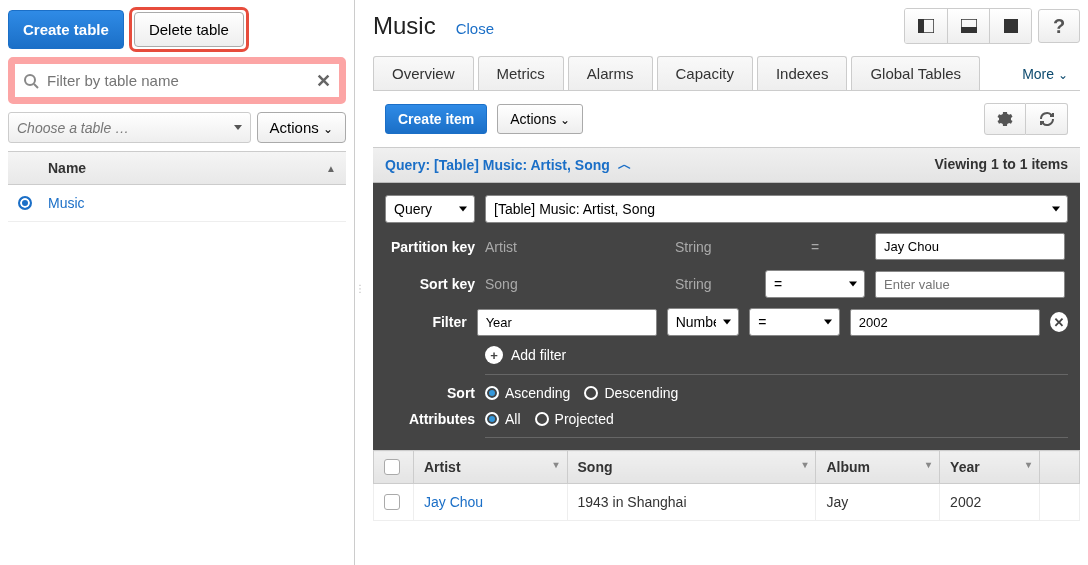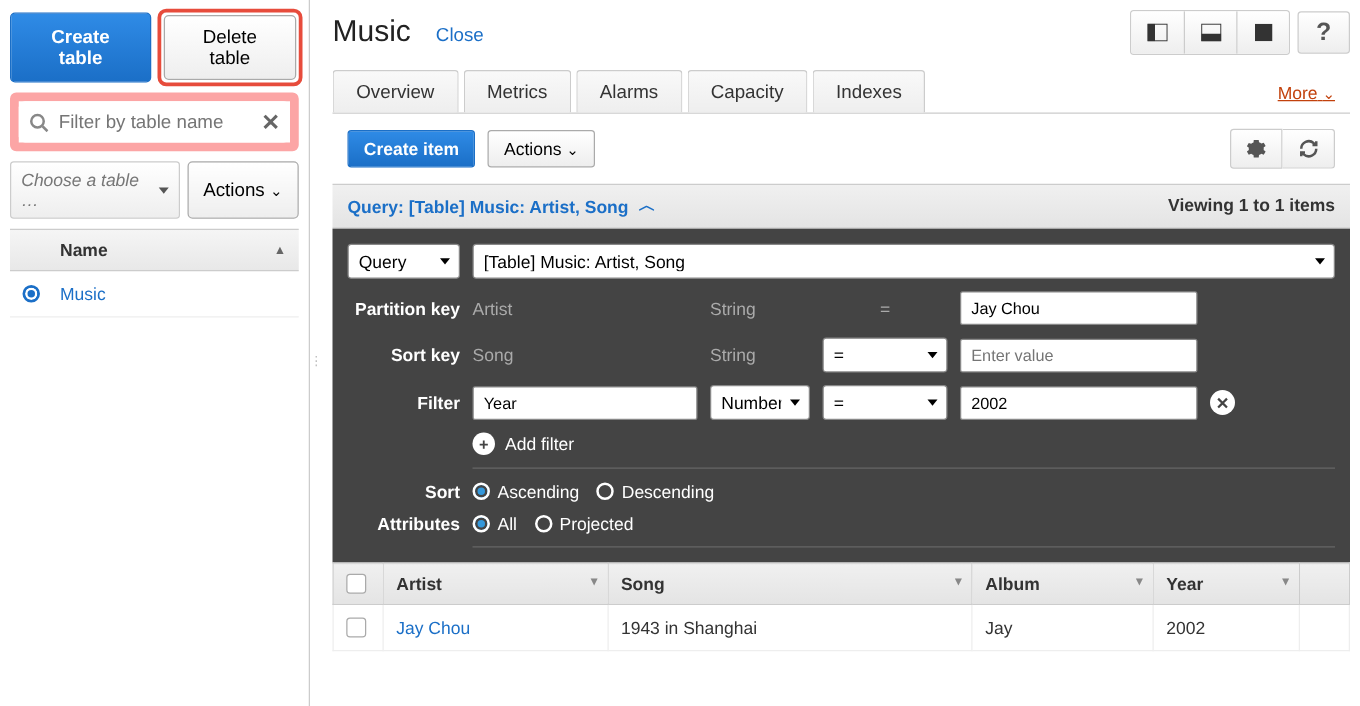--- a/index.html
+++ b/index.html
@@ -1,18 +1,18 @@
 <!DOCTYPE html>
 <html><head>
 <meta charset="utf-8">
 <style>
 * { box-sizing: border-box; margin: 0; padding: 0; }
 body { font-family: -apple-system, BlinkMacSystemFont, "Helvetica Neue", Arial, sans-serif; font-size: 14px; color: #333; background: #fff; }
 .app { display: flex; width: 1088px; height: 565px; }
-.left-panel { width: 248px; border-right: 1px solid #ccc; padding: 10px 8px; display: flex; flex-direction: column; gap: 8px; }
+.left-panel { width: 355px; border-right: 1px solid #ccc; padding: 10px 8px; display: flex; flex-direction: column; gap: 8px; }
 .btn-row { display: flex; gap: 8px; }
 .btn { border: 1px solid #aaa; border-radius: 4px; padding: 8px 14px; font-size: 15px; cursor: pointer; background: linear-gradient(#fff, #eee); }
 .btn-primary { background: linear-gradient(#2f8be6, #1b6fc7); color: #fff; border: 1px solid #1b6fc7; font-weight: 600; }
 .btn-primary-sm { background: linear-gradient(#2f8be6, #1b6fc7); color: #fff; border: 1px solid #1b6fc7; font-weight: 600; padding: 6px 12px; border-radius: 3px; font-size: 14px; }
 .btn-secondary { padding: 6px 12px; border-radius: 3px; font-size: 14px; }
 .delete-highlight { outline: 3px solid #e74c3c; outline-offset: 0; border-radius: 4px; padding: 2px; }
 .search-wrap { position: relative; border: 7px solid #fca5a5; border-radius: 5px; background: #fff; }
 .search-wrap input { width: 100%; border: none; padding: 8px 30px 8px 32px; font-size: 15px; outline: none; border-radius: 5px; }
 .search-icon-svg { position: absolute; left: 8px; top: 50%; transform: translateY(-50%); width: 16px; height: 16px; color: #888; }
 .clear-x { position: absolute; right: 8px; top: 50%; transform: translateY(-50%); font-size: 18px; color: #666; cursor: pointer; font-weight: bold; }
@@ -33,21 +33,21 @@
 .rp-title { font-size: 24px; font-weight: 400; color: #222; }
 .rp-close { color: #1b6fc7; font-size: 15px; }
 .icon-btns { display: flex; gap: 0; border: 1px solid #ccc; border-radius: 3px; overflow: hidden; }
 .icon-btn { width: 42px; height: 34px; border: none; border-left: 1px solid #ccc; background: linear-gradient(#fff,#eee); display: flex; align-items: center; justify-content: center; cursor: pointer; }
 .icon-btn:first-child { border-left: none; }
 .help-btn { width: 42px; height: 34px; border: 1px solid #ccc; border-radius: 3px; background: linear-gradient(#fff,#eee); margin-left: 6px; display: flex; align-items: center; justify-content: center; cursor: pointer; font-size: 20px; font-weight: bold; color: #555; }
 
 .tabs { display: flex; border-bottom: 1px solid #ccc; margin-top: 12px; gap: 4px; align-items: flex-end; }
 .tab { padding: 8px 18px; border: 1px solid #ccc; border-bottom: none; border-radius: 3px 3px 0 0; background: linear-gradient(#f9f9f9,#eee); color: #333; cursor: pointer; font-size: 15px; }
 .tab.active { background: #fff; border-top: 3px solid #e67e22; font-weight: 600; position: relative; top: 1px; }
-.tab-more { padding: 8px 12px; color: #c2410c; cursor: pointer; margin-left: auto; text-decoration: underline; }
+.tab-more { padding: 8px 12px; color: #0c4a6e; cursor: pointer; margin-left: auto; }
 
 .item-actions-row { display: flex; gap: 10px; padding: 12px 12px; align-items: center; }
 .item-actions-row .right { margin-left: auto; display: flex; gap: 0; }
 .small-icon-btn { width: 42px; height: 32px; border: 1px solid #ccc; background: linear-gradient(#fff,#eee); display: flex; align-items: center; justify-content: center; cursor: pointer; }
 .small-icon-btn:first-child { border-radius: 3px 0 0 3px; }
 .small-icon-btn:last-child { border-radius: 0 3px 3px 0; border-left: none; }
 
 .query-header { background: linear-gradient(#f0f0f0,#e4e4e4); border-top: 1px solid #ccc; border-bottom: 1px solid #bbb; padding: 8px 12px; display: flex; justify-content: space-between; align-items: flex-start; }
 .query-label { color: #1b6fc7; font-weight: 600; display: flex; align-items: center; gap: 8px; }
 .viewing { font-weight: 600; color: #333; }
@@ -159,20 +159,21 @@
           </button>
       </div>
     </div>
 
     <div class="tabs">
       <div class="tab">Overview</div>
       <div class="tab">Metrics</div>
       <div class="tab">Alarms</div>
       <div class="tab">Capacity</div>
       <div class="tab">Indexes</div>
+      <div class="tab">Global Tables</div>
       <div class="tab-more">
         <span>More</span>
         <span class="chev"> ⌄</span>
       </div>
     </div>
 
     <div class="item-actions-row">
       <button class="btn-primary-sm">Create item</button>
       <button class="btn btn-secondary">
         <span>Actions</span>

